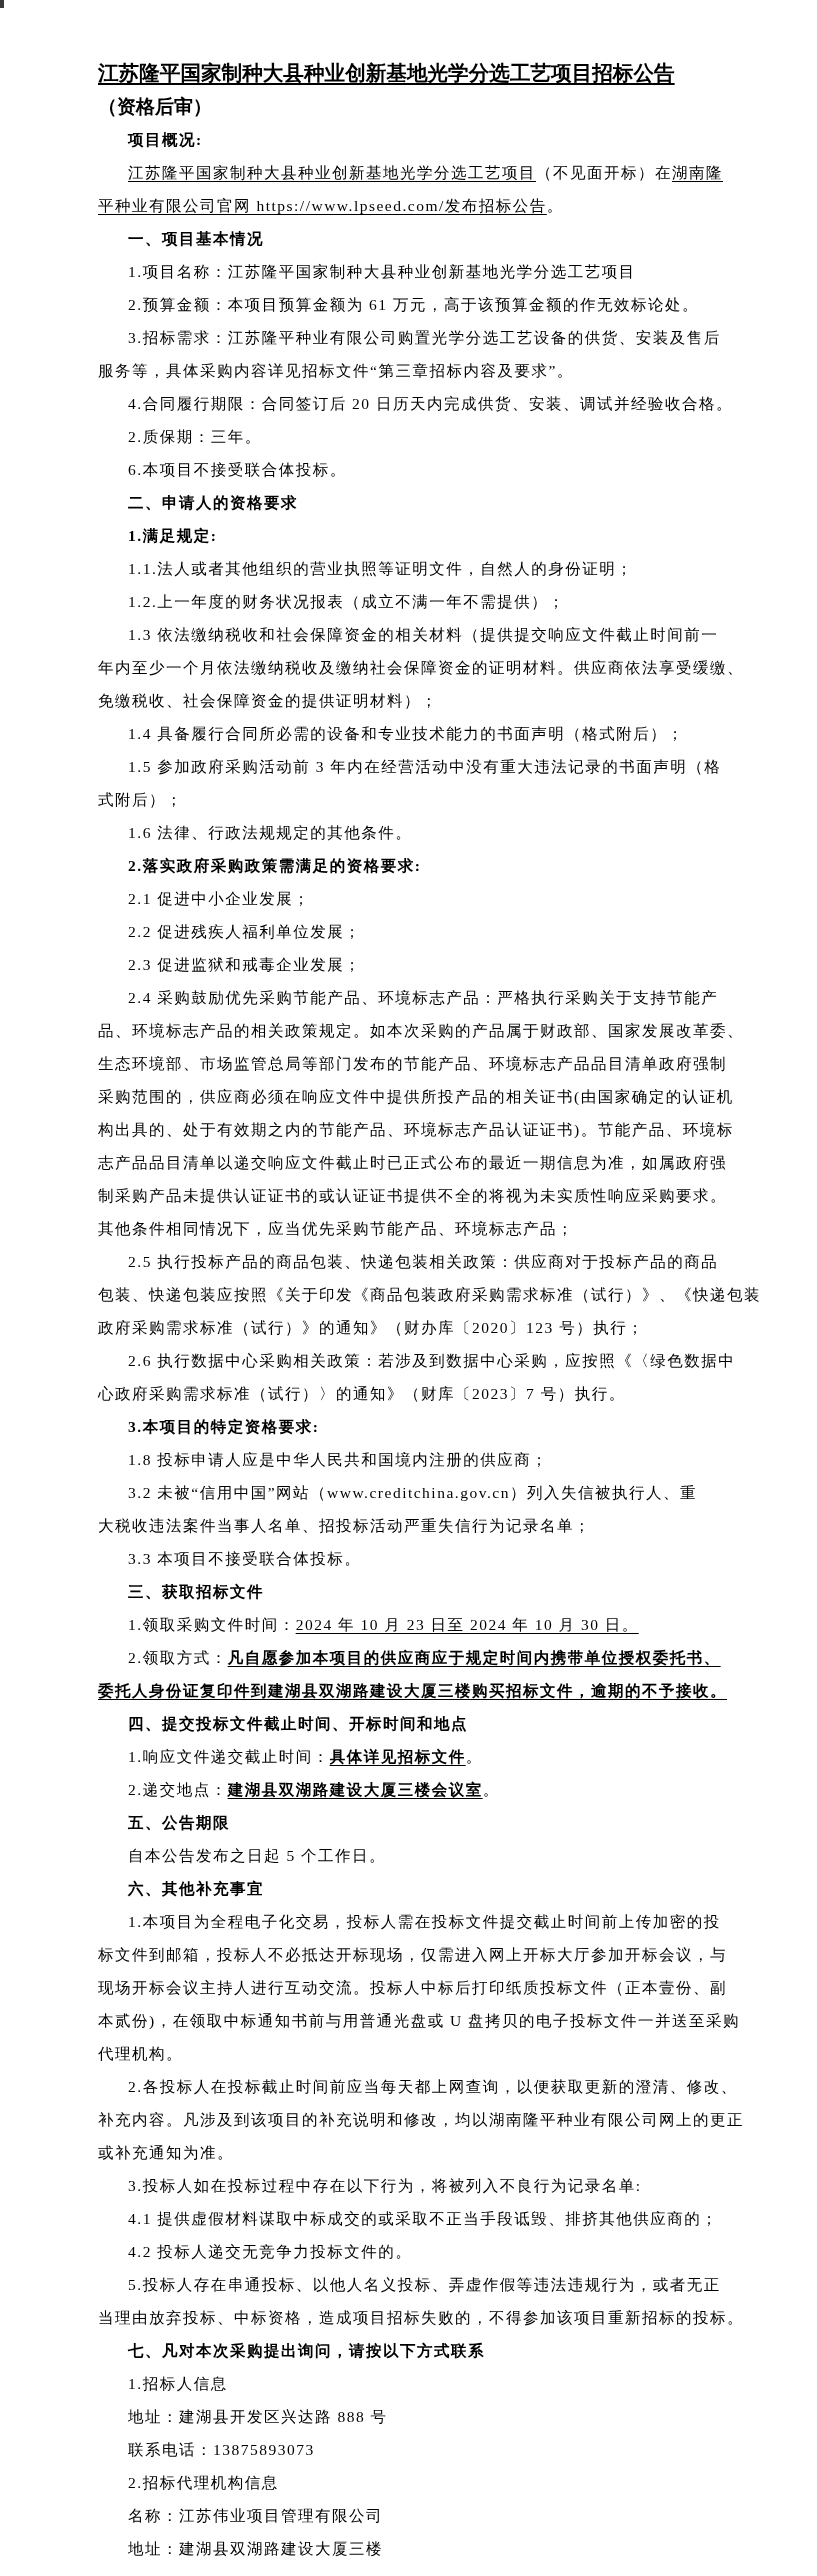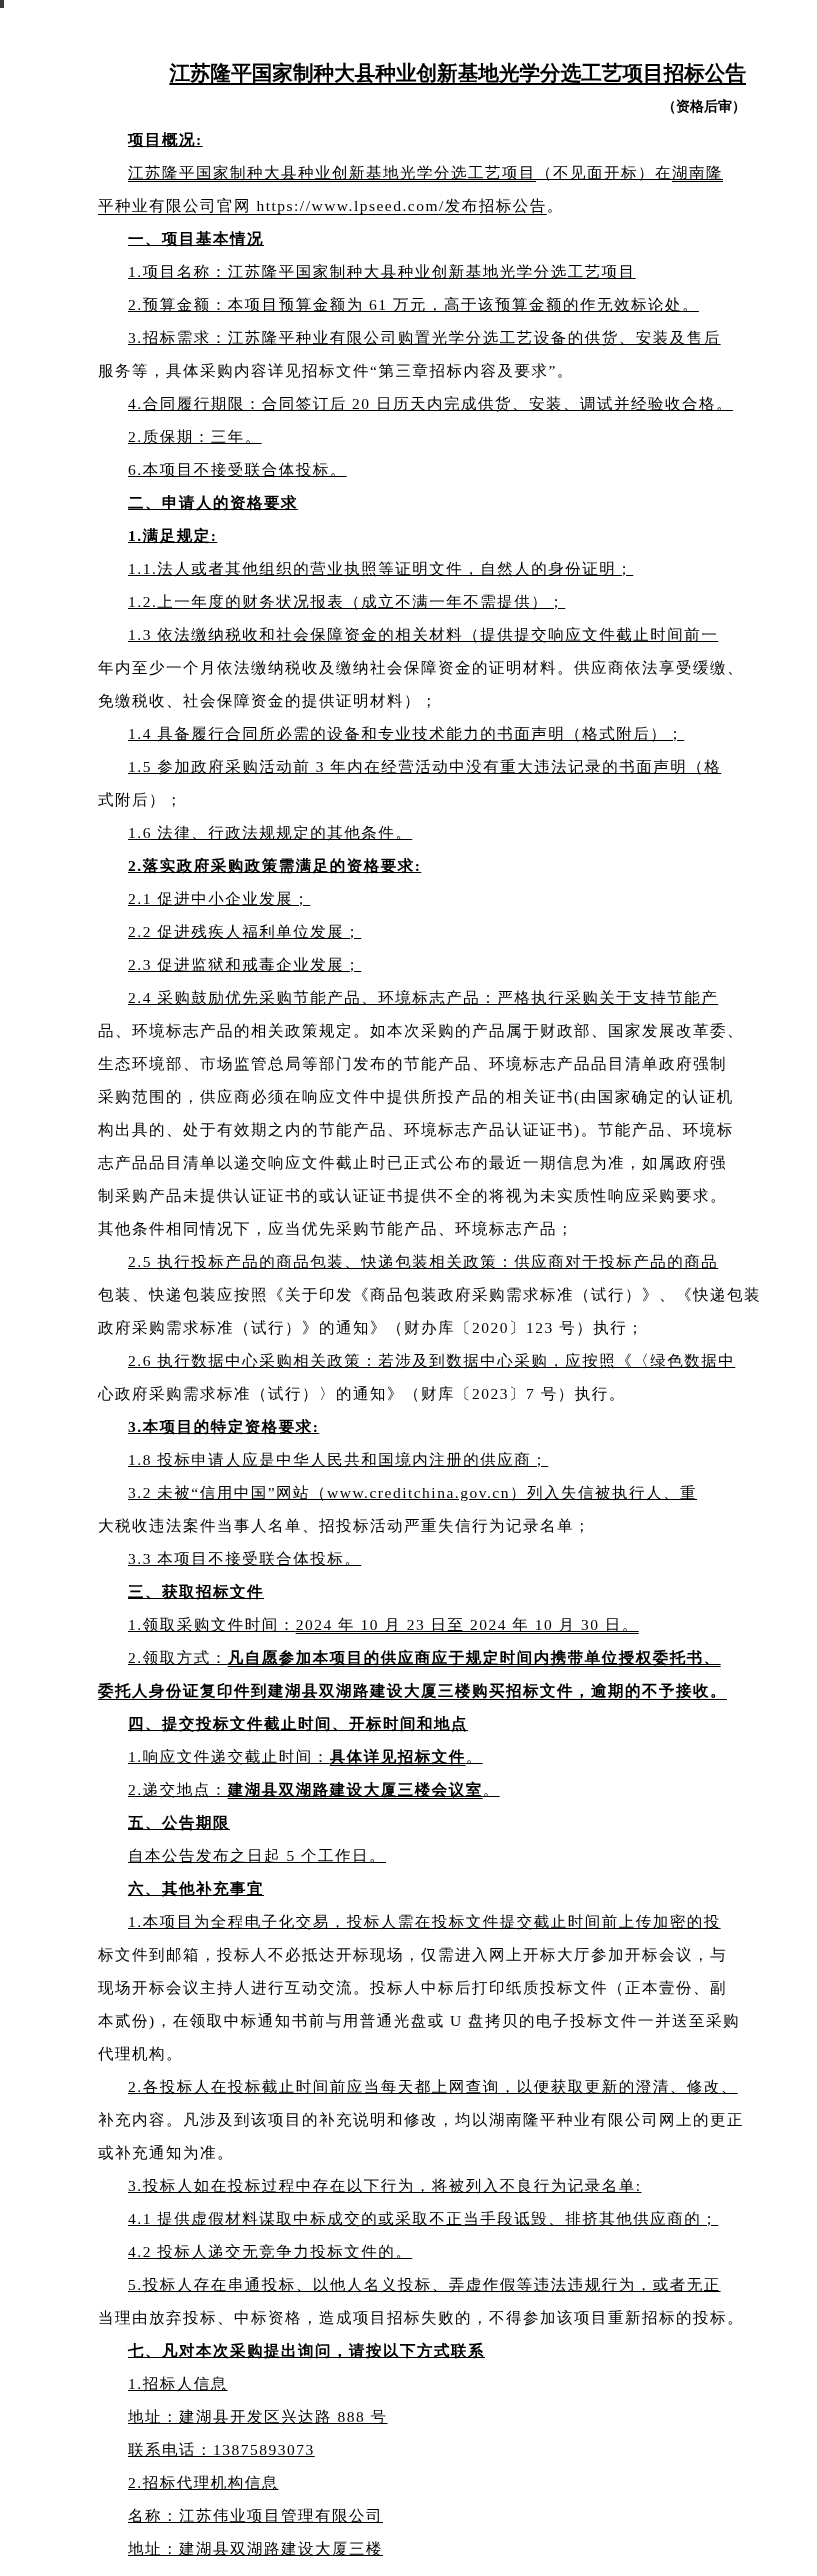--- a/index.html
+++ b/index.html
@@ -18,24 +18,24 @@
   .doc{
     padding:57px 72px 0 98px;
   }
   .line{
     height:33px;
     line-height:33px;
     font-size:15.5px;
     letter-spacing:1.5px;
     white-space:nowrap;
   }
-  .line.center{text-align:right;letter-spacing:0;}
-  .line.indent{text-indent:30px;text-decoration:underline;}
+  .line.center{text-align:left;letter-spacing:0;}
+  .line.indent{text-indent:30px;}
   .line.title{font-size:20.6px;}
-  .line.subtitle{font-size:14px;}
+  .line.subtitle{font-size:19px;}
   .seg.b{font-weight:bold;}
   .seg.u{text-decoration:underline;text-underline-offset:2.6px;}
 </style>
 </head>
 <body>
 
 <div class="page">
   <div class="corner-artifact"></div>
   <div class="doc">
       <div class="line center title"><span class="seg b u">江苏隆平国家制种大县种业创新基地光学分选工艺项目招标公告</span></div>

